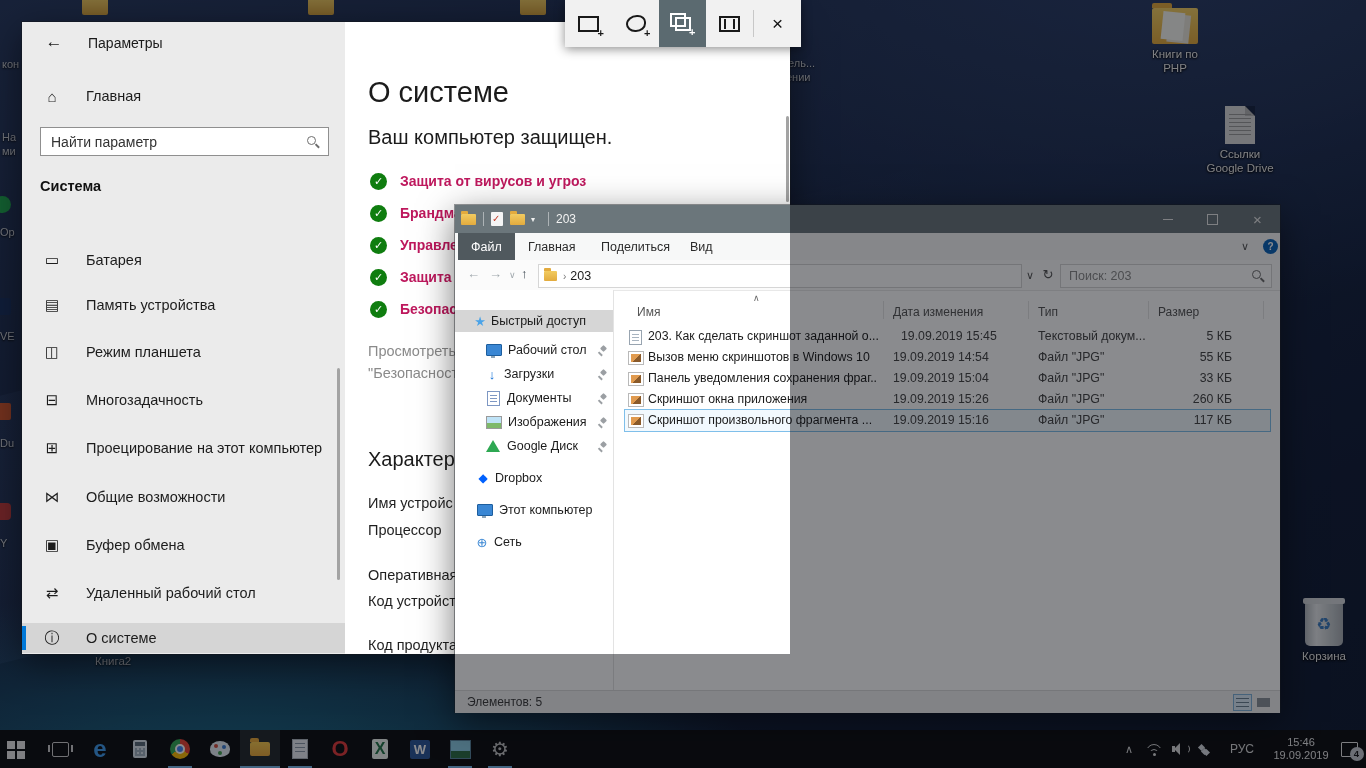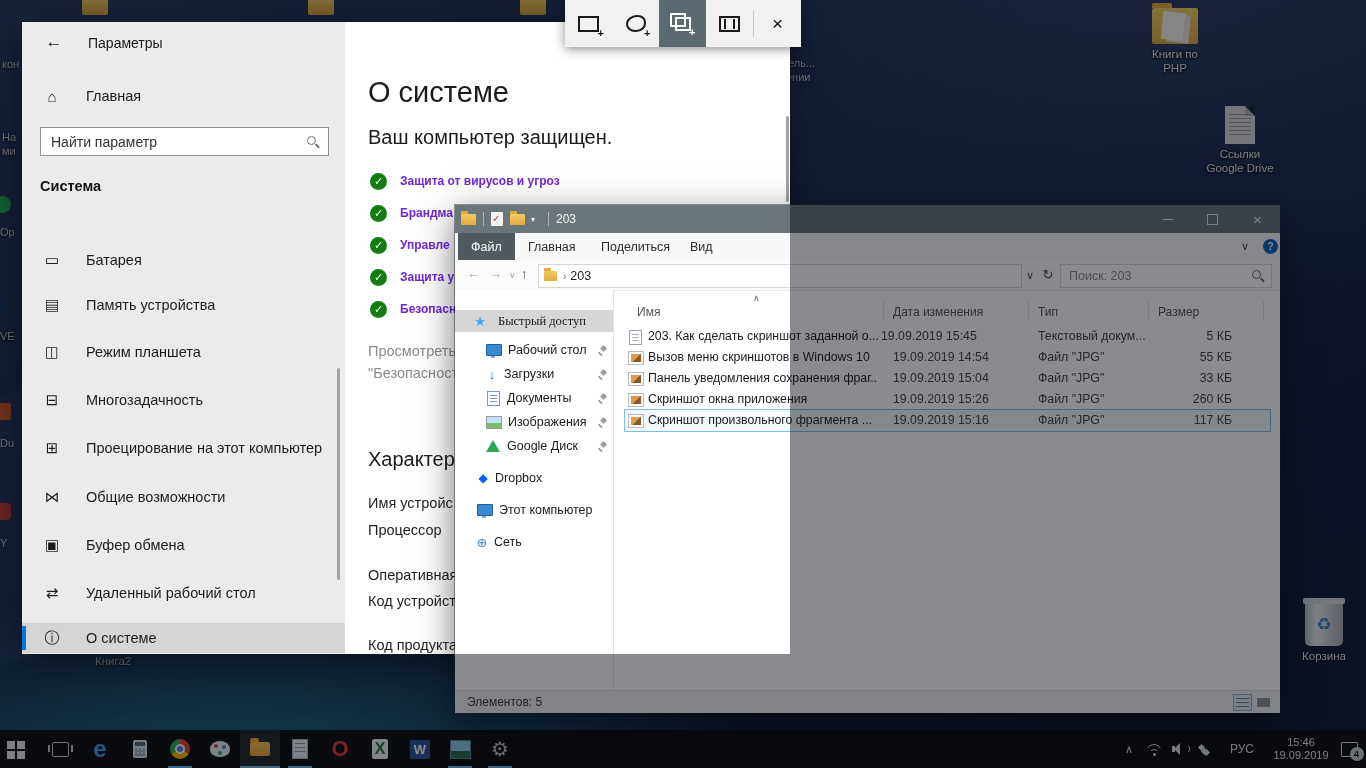--- a/index.html
+++ b/index.html
@@ -44,21 +44,21 @@
   .section-h{position:absolute;left:18px;top:156px;font-size:14.5px;font-weight:bold;color:#111;}
   .snav{position:absolute;left:0;width:323px;height:30px;display:flex;align-items:center;}
   .snav.sel{background:#d5d5d5;}
   .snav.sel::before{content:"";position:absolute;left:0;top:3px;bottom:3px;width:4px;background:#0078d7;}
   .vscroll{position:absolute;width:3px;background:#a3a3a3;border-radius:2px;}
   .stitle{position:absolute;left:346px;top:54px;font-size:29px;font-weight:300;color:#1b1b1b;}
   .ssub{position:absolute;left:346px;top:104px;font-size:20px;color:#1b1b1b;}
   .chkrow{position:absolute;left:348px;height:20px;display:flex;align-items:center;gap:13px;}
   .chk{width:17px;height:17px;border-radius:50%;background:#0f7d0f;color:#fff;font-size:11px;line-height:17px;text-align:center;flex:none;}
   .chk::before{content:"✓";}
-  .chklbl{font-size:12px;font-weight:bold;color:#6d28d9;white-space:nowrap;}
+  .chklbl{font-size:14px;font-weight:bold;color:#be185d;white-space:nowrap;}
   .greyln{position:absolute;left:346px;font-size:14.5px;color:#8a8a8a;white-space:nowrap;}
   .spech{position:absolute;left:346px;top:426px;font-size:20px;color:#1b1b1b;}
   .specl{position:absolute;left:346px;font-size:14.5px;color:#1f1f1f;white-space:nowrap;}
   
   #explorer{left:455px;top:205px;width:825px;height:507px;background:#fff;}
   .etitle{position:absolute;left:0;top:0;width:825px;height:28px;background:#6b767b;display:flex;align-items:center;}
   .fold{width:15px;height:11px;background:linear-gradient(180deg,#f2cb60,#e3ab3e);border-radius:1px;position:relative;flex:none;}
   .fold::before{content:"";position:absolute;top:-3px;left:0;width:7px;height:3px;background:#e3ab3e;border-radius:1px 1px 0 0;}
   .qsep{width:1px;height:14px;background:rgba(255,255,255,.45);margin:0 7px;flex:none;}
   .chkdoc{width:12px;height:14px;background:#f5f5f5;border-radius:1px;position:relative;flex:none;}
@@ -362,21 +362,21 @@
     <span class="tbtn" style="left:584px;font-size:13px;">↻</span>
     <div class="sbar">
       <input placeholder="Поиск: 203" style="">
       <span class="mag"></span>
     </div>
   </div>
 
   <div class="epane">
     <div class="qrow qsel" style="top:20px;">
       <span class="fi star" style="margin-left:17px;">★</span>
-      <span style="margin-left:10px;font-family:Liberation Serif, serif;">Быстрый доступ</span>
+      <span style="margin-left:3px;">Быстрый доступ</span>
     </div>
     <div class="qrow" style="top:49px;">
       <span class="fi mon" style="margin-left:31px;"></span>
       <span style="margin-left:6px;flex:1;">Рабочий стол</span>
       <span class="pin" style="margin-right:6px;"></span>
     </div>
     <div class="qrow" style="top:73px;">
       <span class="fi dl-arrow" style="margin-left:29px;">↓</span>
       <span style="margin-left:4px;flex:1;">Загрузки</span>
       <span class="pin" style="margin-right:6px;"></span>
@@ -419,21 +419,21 @@
     <span style="position:absolute;left:533px;top:12px;">Размер</span>
     <span class="cs" style="left:258px;"></span>
       <span class="cs" style="left:403px;"></span>
     <span class="cs" style="left:523px;"></span>
       <span class="cs" style="left:638px;"></span>
   </div>
 
   <div class="frow" style="top:121px;">
     <span class="fic-txt"></span>
     <span class="fcell" style="left:23px;width:230px;">203. Как сделать скриншот заданной о...</span>
-    <span class="fcell fcol2" style="left:256px;text-align:center;">19.09.2019 15:45</span>
+    <span class="fcell fcol2" style="left:276px;text-align:center;">19.09.2019 15:45</span>
     <span class="fcell fcol2" style="left:413px;">Текстовый докум...</span>
     <span class="fcell fcol2" style="left:500px;width:107px;text-align:right;">5 КБ</span>
   </div>
   <div class="frow" style="top:142px;">
     <span class="fic-jpg"></span>
     <span class="fcell" style="left:23px;width:230px;">Вызов меню скриншотов в Windows 10</span>
     <span class="fcell fcol2" style="left:268px;">19.09.2019 14:54</span>
     <span class="fcell fcol2" style="left:413px;">Файл "JPG"</span>
     <span class="fcell fcol2" style="left:500px;width:107px;text-align:right;">55 КБ</span>
   </div>

